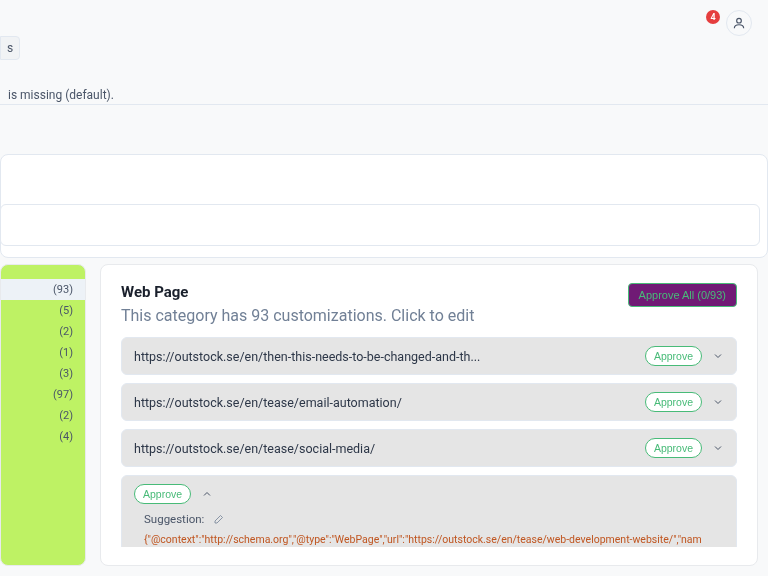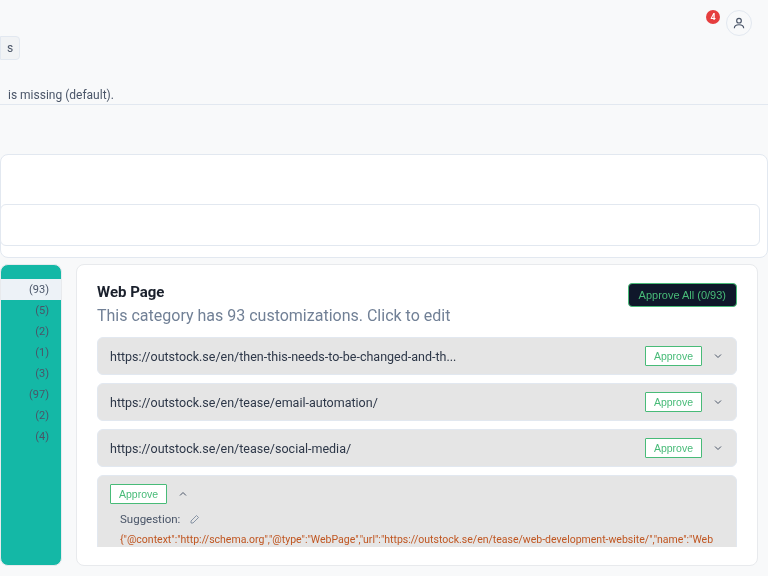--- a/index.html
+++ b/index.html
@@ -11,29 +11,29 @@
 .avatar svg { width:14px; height:14px; stroke:#4a5568; stroke-width:2; fill:none; }
 
 .truncated-btn { position:absolute; left:0; top:36px; background:#f1f3f5; border:1px solid #e2e8f0; border-radius:0 4px 4px 0; padding:4px 6px; font-size:12px; color:#4a5568; }
 
 .help-text { position:absolute; left:0; top:88px; font-size:12px; color:#4a5568; padding-left:8px; }
 .divider { position:absolute; left:0; right:0; top:104px; height:1px; background:#e2e8f0; }
 .block-bg { position:absolute; left:0; right:0; top:154px; height:104px; background:#fff; border:1px solid #e2e8f0; border-radius:8px; }
 .inner-field { position:absolute; left:0; right:8px; top:204px; height:42px; background:#fff; border:1px solid #e2e8f0; border-radius:6px; }
 
 .layout { position:absolute; left:0; right:0; top:264px; bottom:0; display:flex; gap:14px; padding:0 10px 10px 0; }
-.sidebar-card { width:62px; background:#14b8a6; border:1px solid #e8eaed; border-radius:8px; padding:14px 0; }
+.sidebar-card { width:86px; background:#bef264; border:1px solid #e8eaed; border-radius:8px; padding:14px 0; }
 .side-item { display:flex; justify-content:flex-end; padding:4px 12px; font-size:11px; color:#4a5568; cursor:pointer; }
 .side-item.active { background:#edf2f7; }
 .main-card { flex:1; background:#fff; border:1px solid #e8eaed; border-radius:8px; padding:18px 20px; display:flex; flex-direction:column; overflow:hidden; }
 .main-head { display:flex; justify-content:space-between; align-items:flex-start; margin-bottom:12px; }
 .title { font-size:15px; font-weight:700; color:#1a202c; margin-bottom:5px; }
 .subtitle { font-size:16px; color:#718096; }
-.approve-all { border:1px solid #48bb78; color:#48bb78; background:#0f172a; border-radius:4px; padding:5px 10px; font-size:11px; cursor:pointer; }
-.approve { border:1px solid #48bb78; color:#48bb78; background:#fff; border-radius:1px; padding:3px 8px; font-size:10.5px; cursor:pointer; }
+.approve-all { border:1px solid #48bb78; color:#48bb78; background:#701a75; border-radius:4px; padding:5px 10px; font-size:11px; cursor:pointer; }
+.approve { border:1px solid #48bb78; color:#48bb78; background:#fff; border-radius:10px; padding:3px 8px; font-size:10.5px; cursor:pointer; }
 .rows-wrap { flex:1; overflow:hidden; }
 .row { border:1px solid #e2e8f0; border-radius:6px; margin-bottom:8px; background:#e5e5e5; }
 .row-head { display:flex; align-items:center; padding:8px 12px; gap:10px; }
 .row-url { flex:1; font-size:12.5px; color:#2d3748; white-space:nowrap; overflow:hidden; text-overflow:ellipsis; }
 .chev { width:12px; height:12px; stroke:#4a5568; stroke-width:2; fill:none; flex-shrink:0; }
 .row-body { padding:0 22px 12px 22px; }
 .sugg-line { display:flex; align-items:flex-end; gap:8px; margin-bottom:6px; }
 .sugg-label { font-size:11.5px; color:#4a5568; }
 .edit-icon { width:12px; height:12px; stroke:#718096; stroke-width:1.6; fill:none; cursor:pointer; }
 .sugg-text { font-size:10.5px; line-height:1.45; color:#c05621; word-break:break-all; }

